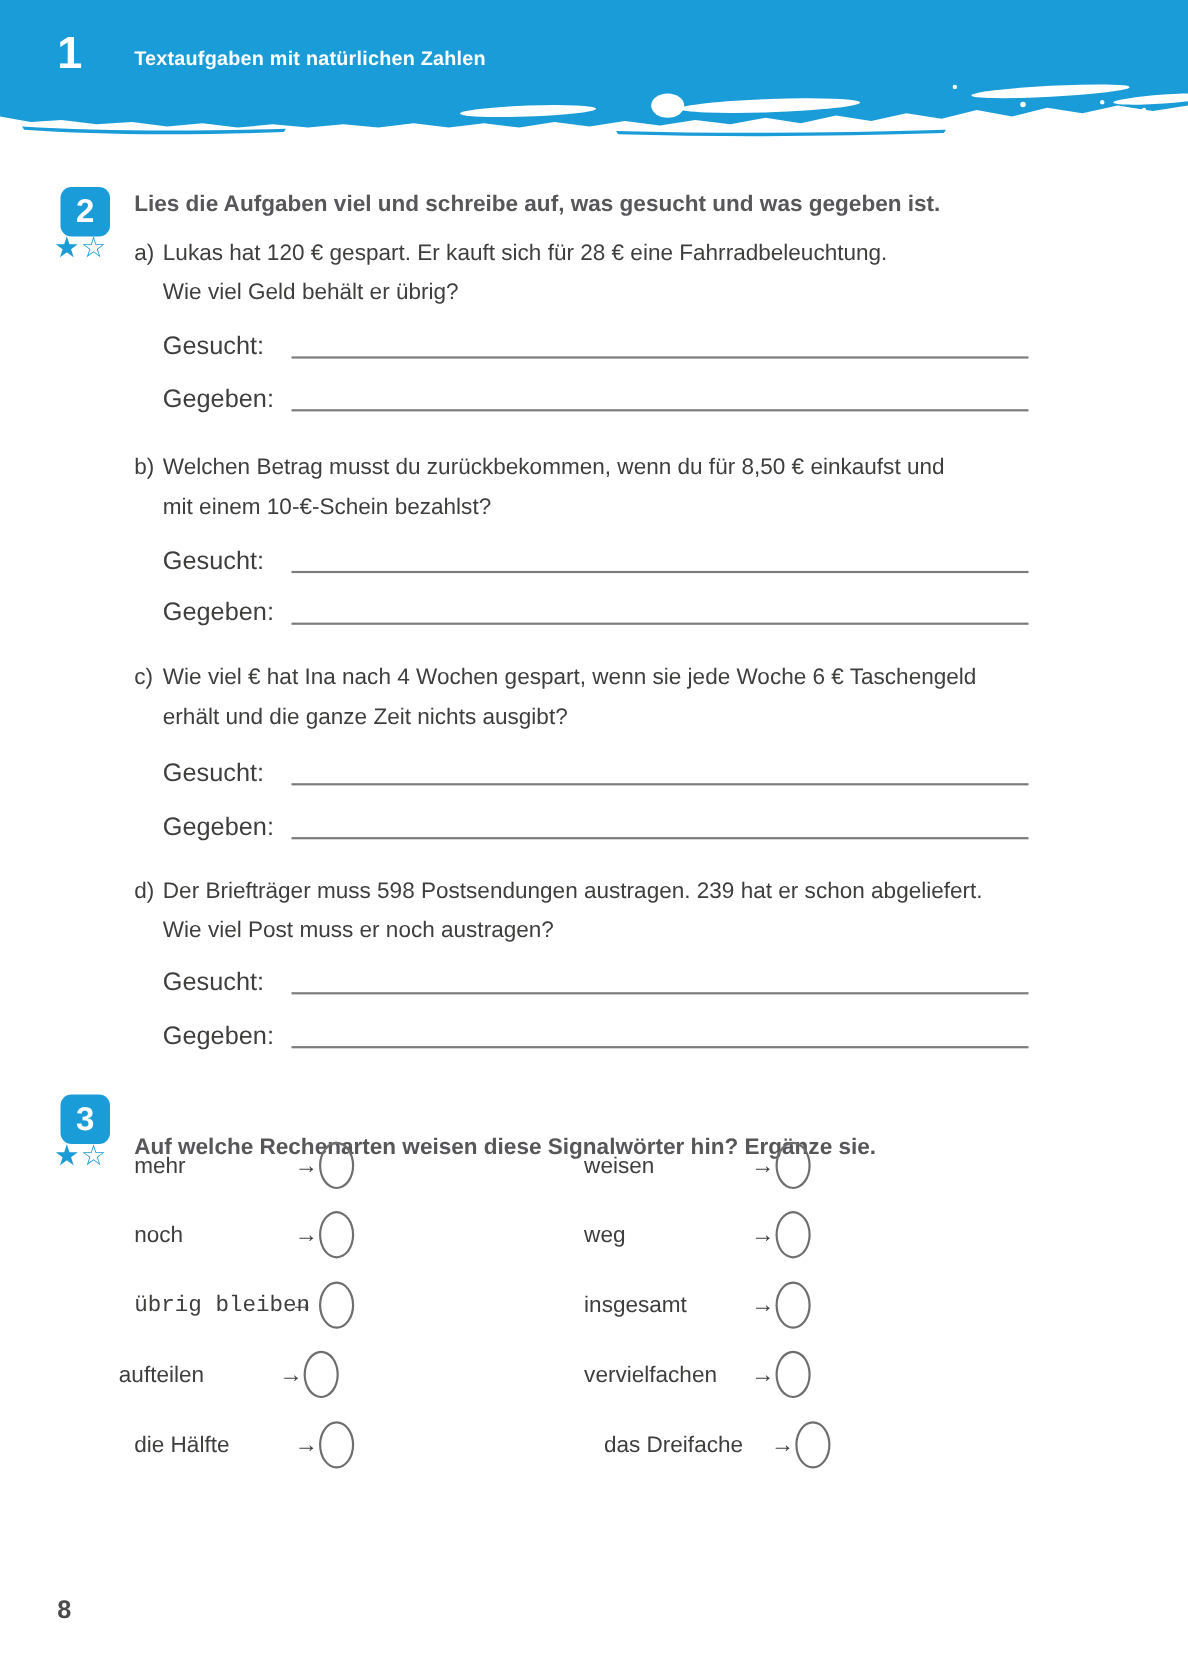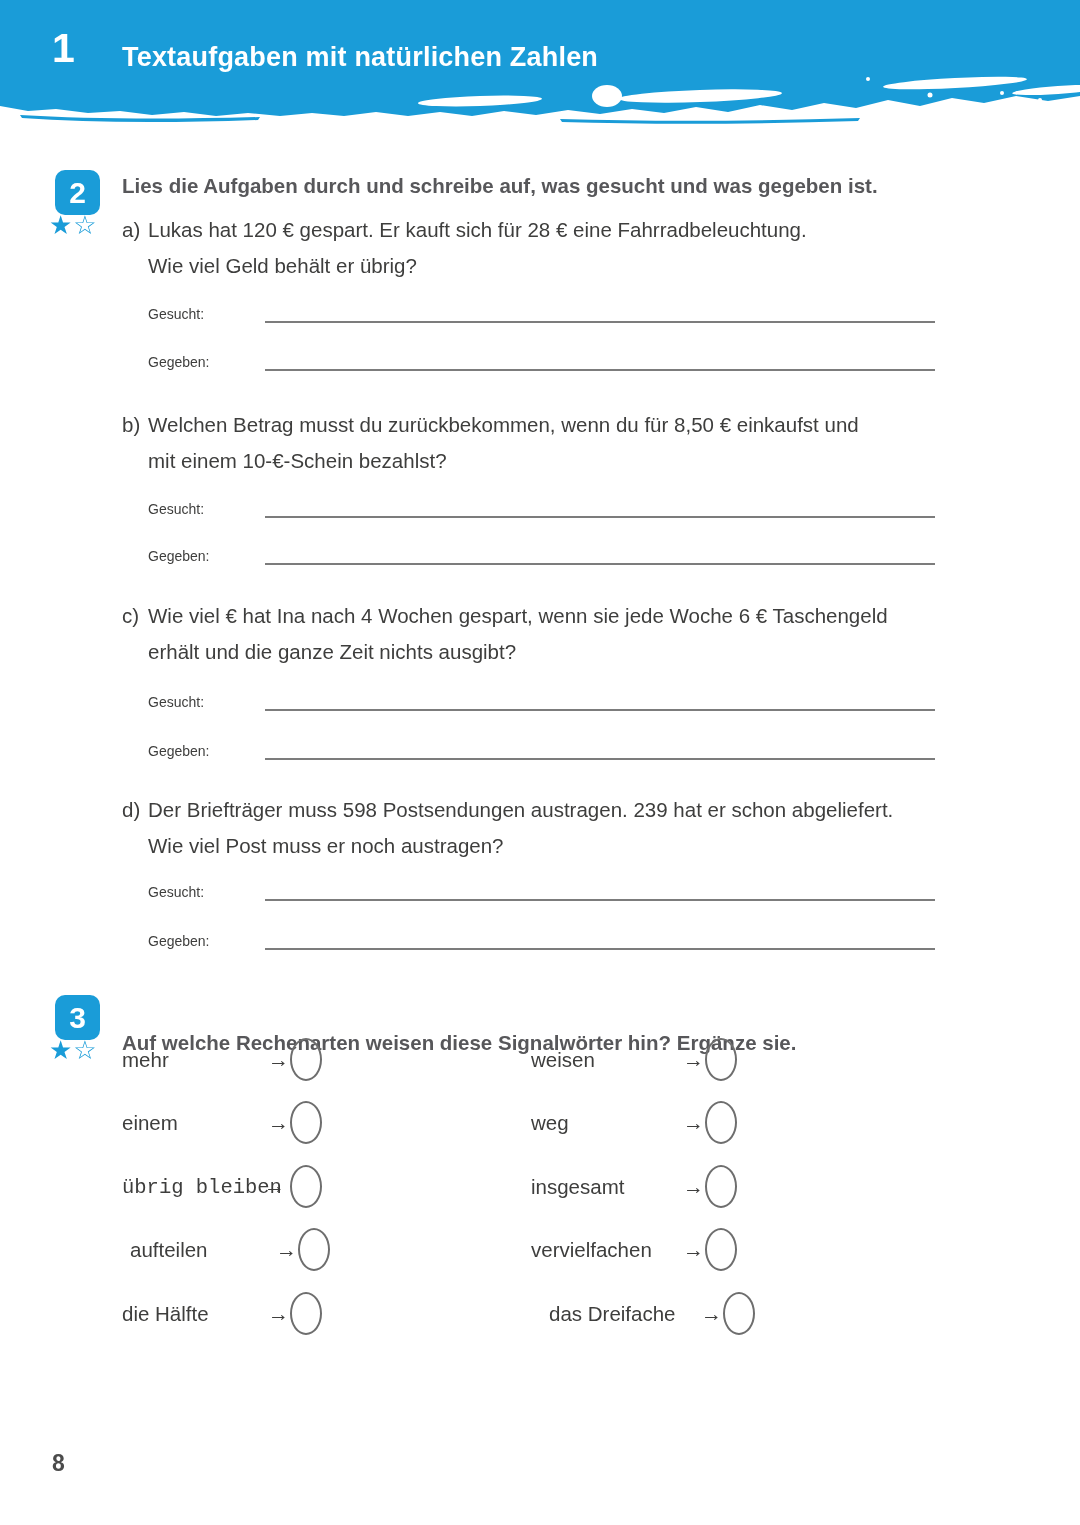--- a/index.html
+++ b/index.html
@@ -13,21 +13,21 @@
   }
   
   .header{position:absolute;top:0;left:0;width:1080px;height:130px;}
   .header svg{position:absolute;top:0;left:0;width:100%;height:100%;}
   .chapter-num{
     position:absolute;left:52px;top:28px;
     font-size:41px;font-weight:bold;color:#fff;line-height:1;
   }
   .chapter-title{
     position:absolute;left:122px;top:44px;
-    font-size:27px;font-weight:bold;color:#fff;line-height:1;
+    font-size:18px;font-weight:bold;color:#fff;line-height:1;
     letter-spacing:.2px;
   }
   
   .badge{
     position:absolute;width:45px;height:45px;
     background:#1a9cd8;border-radius:10px;
     color:#fff;font-size:30px;font-weight:bold;
     display:flex;align-items:center;justify-content:center;
   }
   .stars{
@@ -41,21 +41,21 @@
   }
   
   .task{
     position:absolute;left:122px;display:flex;
     font-size:20.5px;line-height:36px;color:#3e3e3d;
   }
   .task .letter{width:26px;flex:none;}
   .task .ttext{width:840px;white-space:pre-line;}
   .fieldrow{
     position:absolute;left:148px;
-    font-size:14px;color:#3e3e3d;white-space:nowrap;
+    font-size:23px;color:#3e3e3d;white-space:nowrap;
   }
   .flabel{display:inline-block;width:117px;}
   .wline{
     display:inline-block;width:670px;height:20px;
     border-bottom:2px solid #7c7c7c;vertical-align:-4px;
   }
   
   .sigrow{position:absolute;height:46px;width:280px;}
   .sigword{
     position:absolute;left:0;top:50%;transform:translateY(-50%);
@@ -104,21 +104,21 @@
       <circle cx="1040" cy="100" r="2" fill="#ffffff"></circle>
       <path fill="#1a9cd8" d="M20,115 Q120,121 260,117 L258,120 Q120,125 22,118 Z"></path>
       <path fill="#1a9cd8" d="M560,119 Q700,123 860,118 L858,121 Q700,126 562,122 Z"></path>
     </svg>
     <div class="chapter-num">1</div>
     <div class="chapter-title">Textaufgaben mit natürlichen Zahlen</div>
   </div>
 
   <div class="badge" style="left:55px;top:170px;">2</div>
   <div class="stars" style="left:49px;top:212px;"><span>★</span><span>☆</span></div>
-  <div class="instruction" style="top:173px;">Lies die Aufgaben durch und schreibe auf, was gesucht und was gegeben ist.</div>
+  <div class="instruction" style="top:173px;">Lies die Aufgaben viel und schreibe auf, was gesucht und was gegeben ist.</div>
 
   <div class="task" style="top:212px;">
     <span class="letter">a)</span>
     <span class="ttext">Lukas hat 120 € gespart. Er kauft sich für 28 € eine Fahrradbeleuchtung.
 Wie viel Geld behält er übrig?</span>
   </div>
   <div class="fieldrow" style="top:301px;">
     <span class="flabel">Gesucht:</span><span class="wline"></span>
   </div>
   <div class="fieldrow" style="top:349px;">
@@ -164,30 +164,30 @@
   <div class="badge" style="left:55px;top:995px;">3</div>
   <div class="stars" style="left:49px;top:1037px;"><span>★</span><span>☆</span></div>
   <div class="instruction" style="top:1030px;">Auf welche Rechenarten weisen diese Signalwörter hin? Ergänze sie.</div>
 
   <div class="sigrow col-l" style="left:122px;top:1037px;text-decoration:underline;">
     <span class="sigword">mehr</span>
     <span class="sigarrow">→</span>
     <span class="circle"></span>
   </div>
   <div class="sigrow col-l" style="left:122px;top:1100px;">
-    <span class="sigword">einem</span>
+    <span class="sigword">noch</span>
     <span class="sigarrow">→</span>
     <span class="circle"></span>
   </div>
   <div class="sigrow col-l" style="left:122px;top:1164px;font-family:Liberation Mono, monospace;">
     <span class="sigword">übrig bleiben</span>
     <span class="sigarrow">→</span>
     <span class="circle"></span>
   </div>
-  <div class="sigrow col-l" style="left:130px;top:1227px;text-align:right;">
+  <div class="sigrow col-l" style="left:108px;top:1227px;text-align:right;">
     <span class="sigword">aufteilen</span>
     <span class="sigarrow">→</span>
     <span class="circle"></span>
   </div>
   <div class="sigrow col-l" style="left:122px;top:1291px;">
     <span class="sigword">die Hälfte</span>
     <span class="sigarrow">→</span>
     <span class="circle"></span>
   </div>
 

